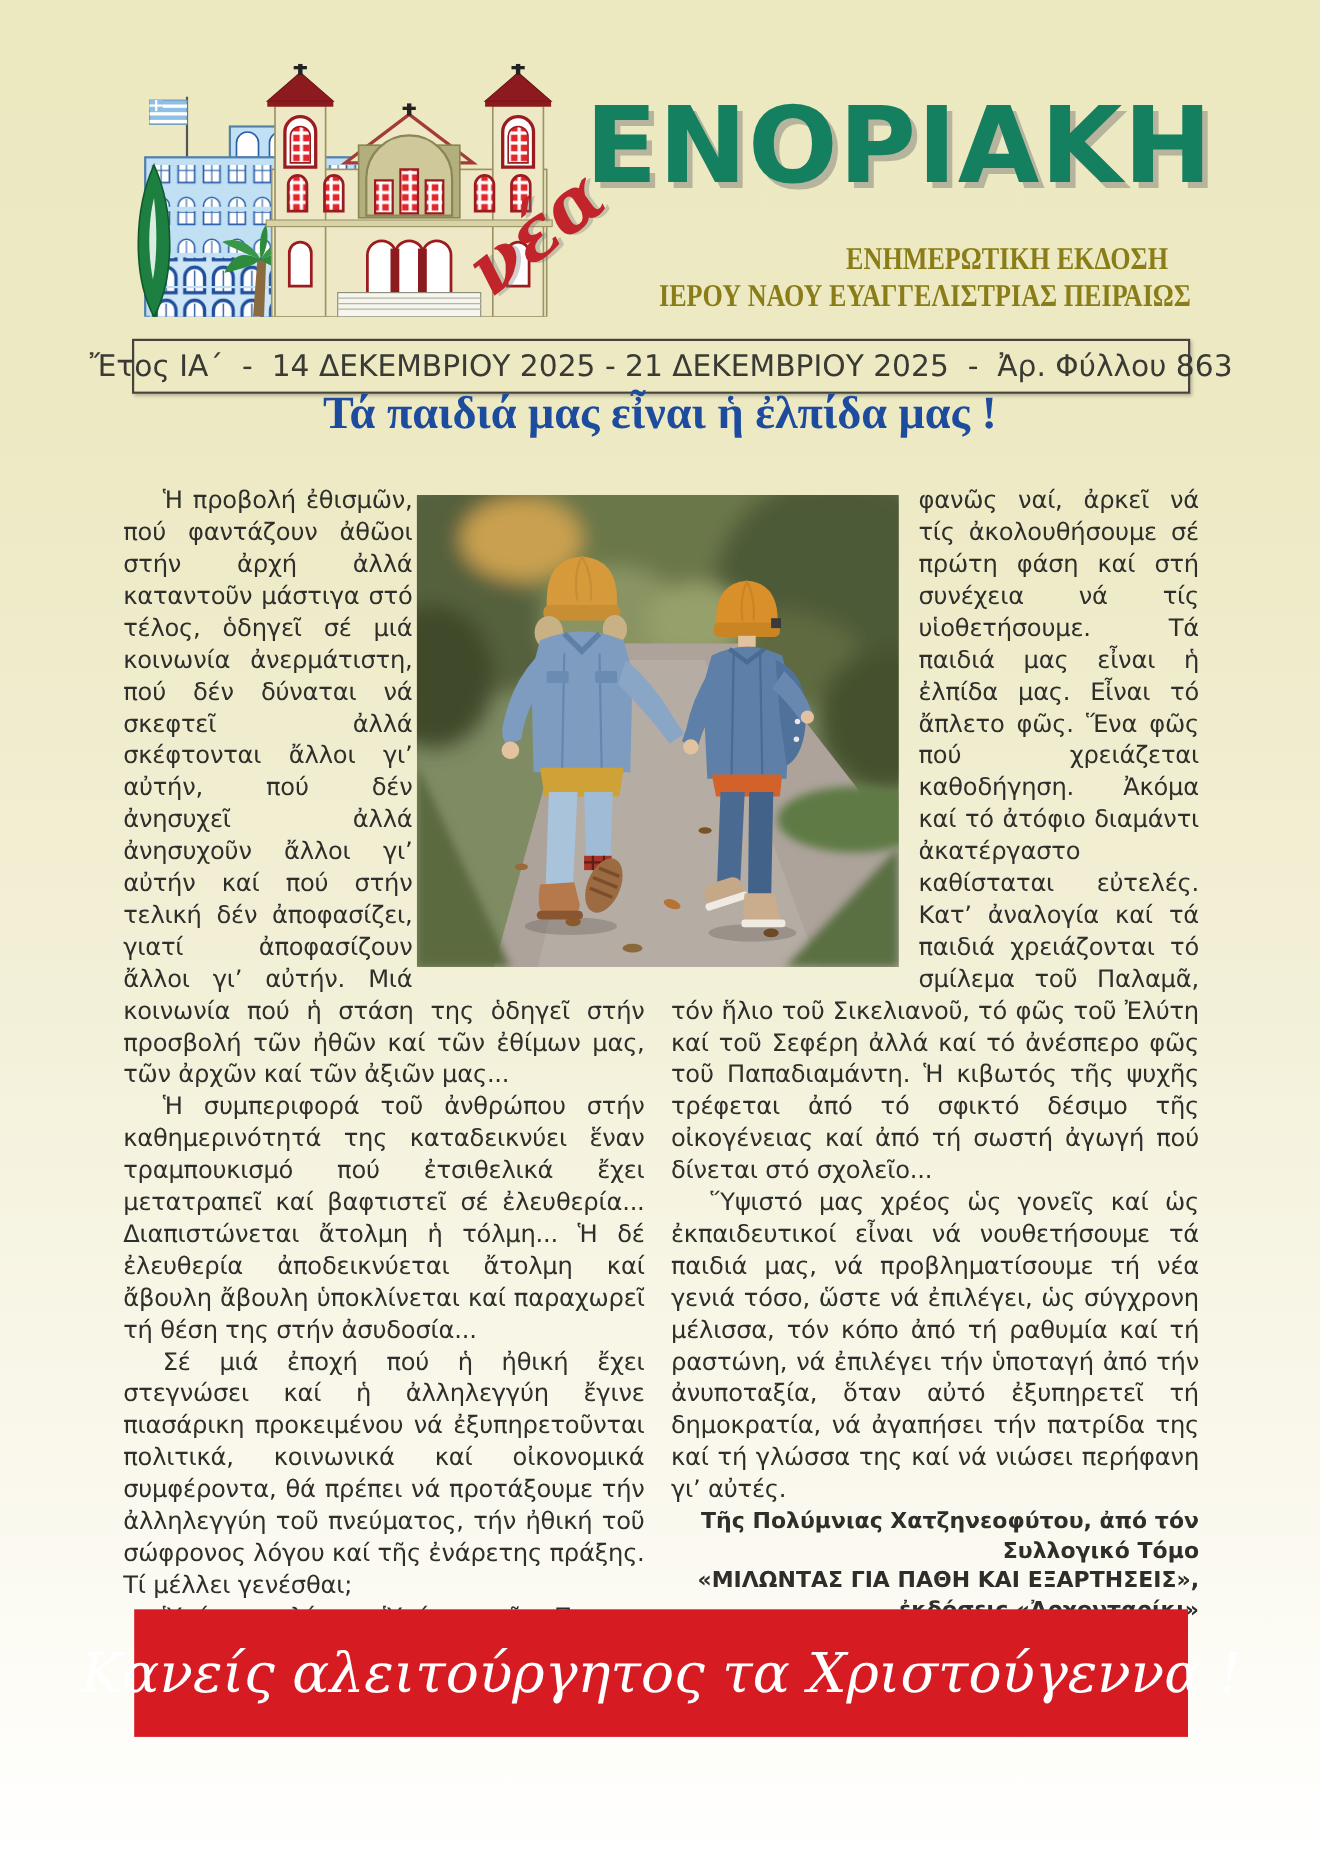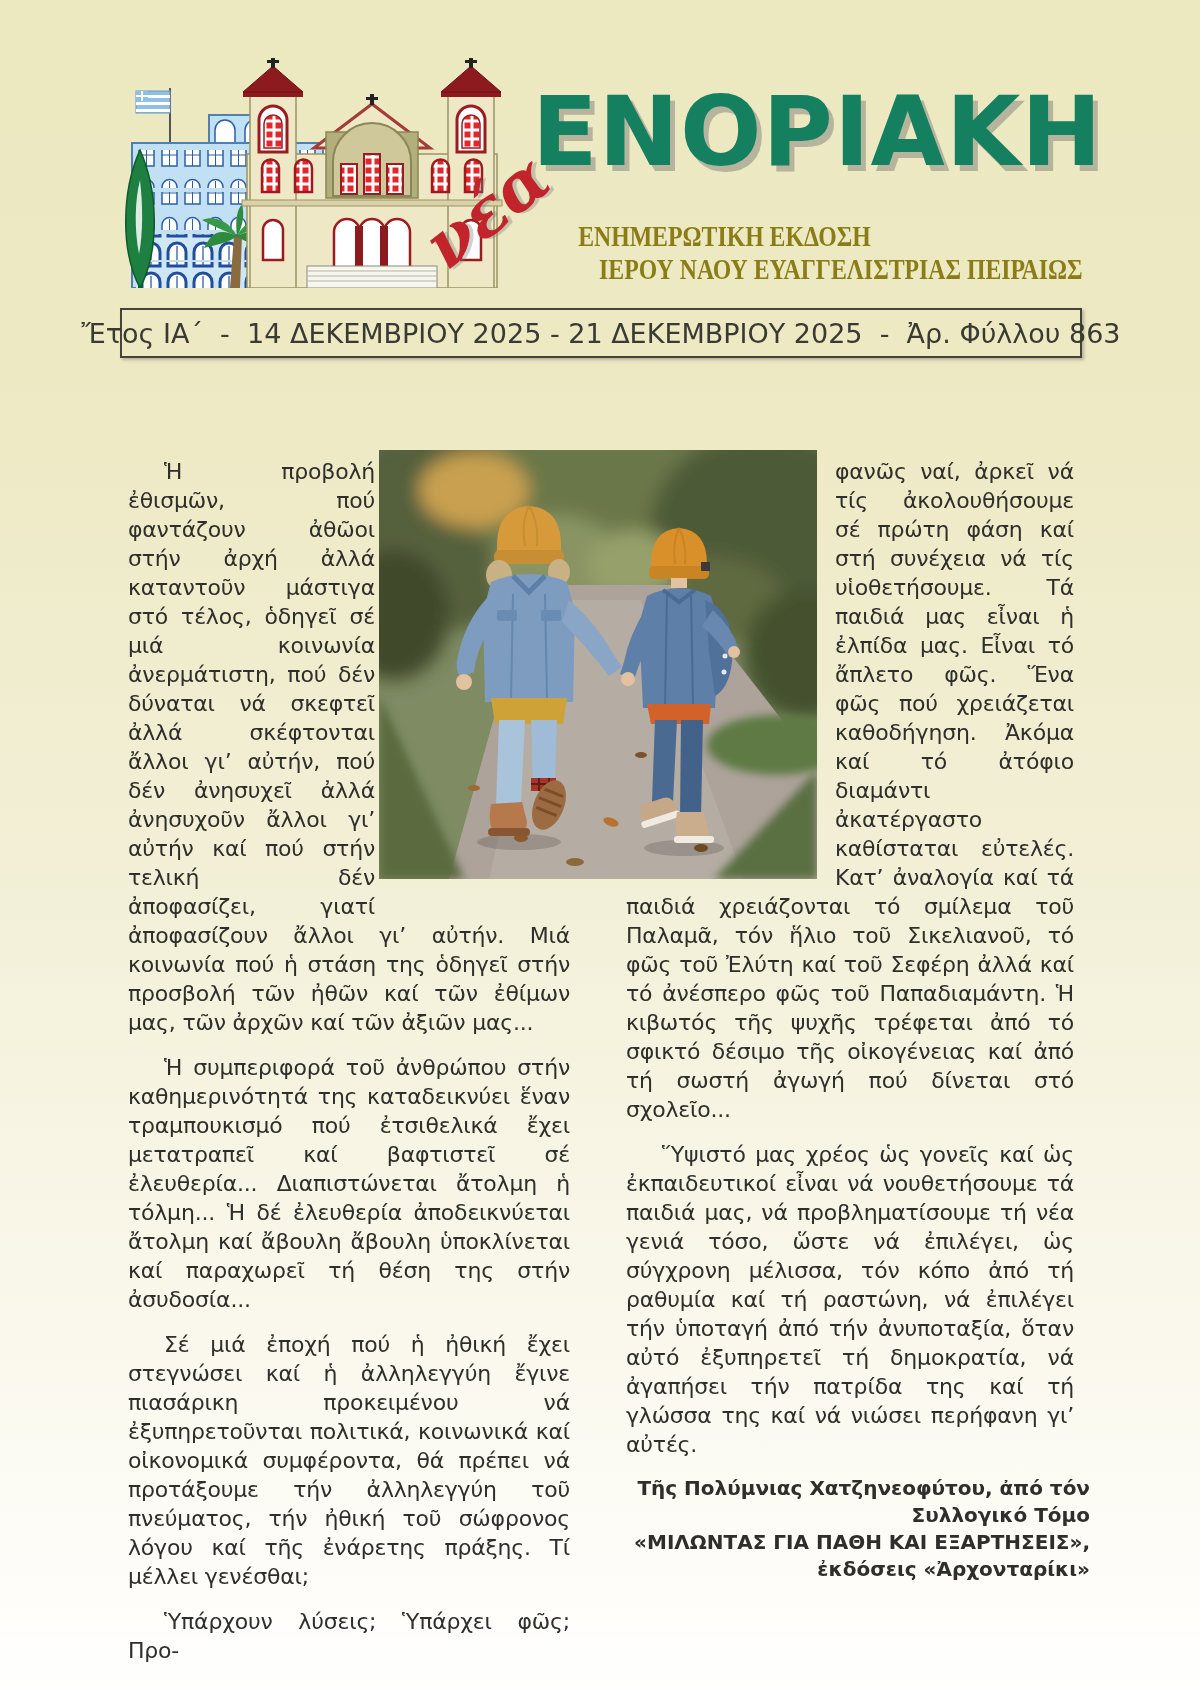--- a/index.html
+++ b/index.html
@@ -16,40 +16,40 @@
     letter-spacing:1px;color:#15805F;text-shadow:5px 6px 0 rgba(128,128,120,.5);
     white-space:nowrap;
   }
   .brand-prefix{
     position:absolute;left:418px;top:178px;
     font-family:"DejaVu Serif",serif;font-weight:bold;font-style:italic;
     font-size:66px;line-height:1;color:#C2242B;text-shadow:3px 3px 0 rgba(120,120,120,.35);
     transform:rotate(-38deg);transform-origin:50% 50%;
   }
   .subtitle{
-    position:absolute;left:546px;top:220px;width:548px;text-align:left;
+    position:absolute;left:546px;top:220px;width:548px;text-align:right;
     font-family:"Liberation Serif",serif;font-weight:bold;color:#8A7D17;
     font-size:29px;line-height:33px;
   }
   .subtitle .squeeze{display:inline-block;transform:scaleX(.82);white-space:nowrap;}
   
   .issue-bar{
     position:absolute;left:120px;top:308px;width:958px;height:46px;
     border:2px solid #44443C;box-shadow:2px 2px 3px rgba(80,80,70,.35);
     display:flex;align-items:center;justify-content:center;
     font-size:27px;color:#3A3A34;white-space:pre;
   }
   
   .headline{
     position:absolute;left:0;top:352px;width:1200px;text-align:center;
     font-family:"Liberation Serif",serif;font-weight:bold;font-size:42px;color:#1D4C9F;
   }
   
   .bodytext{font-size:22px;line-height:29px;text-align:justify;letter-spacing:-.2px;}
-  .bodytext p{margin:16px;}
+  .bodytext p{margin:0;}
   .bodytext p.indent{text-indent:36px;}
   .col-left{position:absolute;left:112px;top:441px;width:474px;}
   .col-right{position:absolute;left:610px;top:441px;width:480px;}
   .wrap-spacer-right{float:right;width:211px;height:460px;}
   .wrap-spacer-left{float:left;width:225px;height:438px;}
   .photo{position:absolute;left:379px;top:450px;width:438px;height:429px;}
   .attrib{
     text-align:right;font-weight:bold;
     font-size:20px;line-height:27px;letter-spacing:0;
   }
@@ -176,20 +176,21 @@
   <div class="brand">ΕΝΟΡΙΑΚΗ</div>
   <div class="subtitle">
     <span class="squeeze">ΕΝΗΜΕΡΩΤΙΚΗ ΕΚΔΟΣΗ</span><br>
     <span class="squeeze">ΙΕΡΟΥ ΝΑΟΥ ΕΥΑΓΓΕΛΙΣΤΡΙΑΣ ΠΕΙΡΑΙΩΣ</span>
   </div>
 
   <div class="issue-bar">
     <span>Ἔτος ΙΑ΄  -  14 ΔΕΚΕΜΒΡΙΟΥ 2025 - 21 ΔΕΚΕΜΒΡΙΟΥ 2025  -  Ἀρ. Φύλλου 863</span>
   </div>
 
+  <div class="headline">Τά παιδιά μας εἶναι ἡ ἐλπίδα μας !</div>
 
   <div class="col-left bodytext">
     <div class="wrap-spacer-right"></div>
     <p class="indent">Ἡ προβολή ἐθισμῶν, πού φαντάζουν ἀθῶοι στήν ἀρχή ἀλλά καταντοῦν μάστιγα στό τέλος, ὁδηγεῖ σέ μιά κοινωνία ἀνερμάτιστη, πού δέν δύναται νά σκεφτεῖ ἀλλά σκέφτονται ἄλλοι γι’ αὐτήν, πού δέν ἀνησυχεῖ ἀλλά ἀνησυχοῦν ἄλλοι γι’ αὐτήν καί πού στήν τελική δέν ἀποφασίζει, γιατί ἀποφασίζουν ἄλλοι γι’ αὐτήν. Μιά κοινωνία πού ἡ στάση της ὁδηγεῖ στήν προσβολή τῶν ἠθῶν καί τῶν ἐθίμων μας, τῶν ἀρχῶν καί τῶν ἀξιῶν μας...</p>
     <p class="indent">Ἡ συμπεριφορά τοῦ ἀνθρώπου στήν καθημερινότητά της καταδεικνύει ἕναν τραμπουκισμό πού ἐτσιθελικά ἔχει μετατραπεῖ καί βαφτιστεῖ σέ ἐλευθερία... Διαπιστώνεται ἄτολμη ἡ τόλμη... Ἡ δέ ἐλευθερία ἀποδεικνύεται ἄτολμη καί ἄβουλη ἄβουλη ὑποκλίνεται καί παραχωρεῖ τή θέση της στήν ἀσυδοσία...</p>
     <p class="indent">Σέ μιά ἐποχή πού ἡ ἠθική ἔχει στεγνώσει καί ἡ ἀλληλεγγύη ἔγινε πιασάρικη προκειμένου νά ἐξυπηρετοῦνται πολιτικά, κοινωνικά καί οἰκονομικά συμφέροντα, θά πρέπει νά προτάξουμε τήν ἀλληλεγγύη τοῦ πνεύματος, τήν ἠθική τοῦ σώφρονος λόγου καί τῆς ἐνάρετης πράξης. Τί μέλλει γενέσθαι;</p>
     <p class="indent">Ὑπάρχουν λύσεις; Ὑπάρχει φῶς; Προ-</p>
   </div>
 
   <div class="col-right bodytext">
@@ -297,14 +298,17 @@
       <path d="M302 270 L324 270 L322 368 L301 368 Z" fill="#43628A"></path>
       <g transform="rotate(-18 280 364)">
         <rect x="262" y="350" width="36" height="22" rx="9" fill="#C4A888"></rect>
         <rect x="260" y="366" width="40" height="7" rx="3" fill="#EFEAE2"></rect>
       </g>
       <path d="M298 362 L325 362 L330 383 Q330 391 317 391 L301 391 Q294 386 298 362 Z" fill="#C9AD8C"></path>
       <rect x="295" y="386" width="40" height="7" rx="3" fill="#EFEAE2"></rect>
     </g>
   </svg>
 
+  <div class="banner">
+    <span>Κανείς αλειτούργητος τα Χριστούγεννα !</span>
+  </div>
 
 </div>
 
 </body></html>

